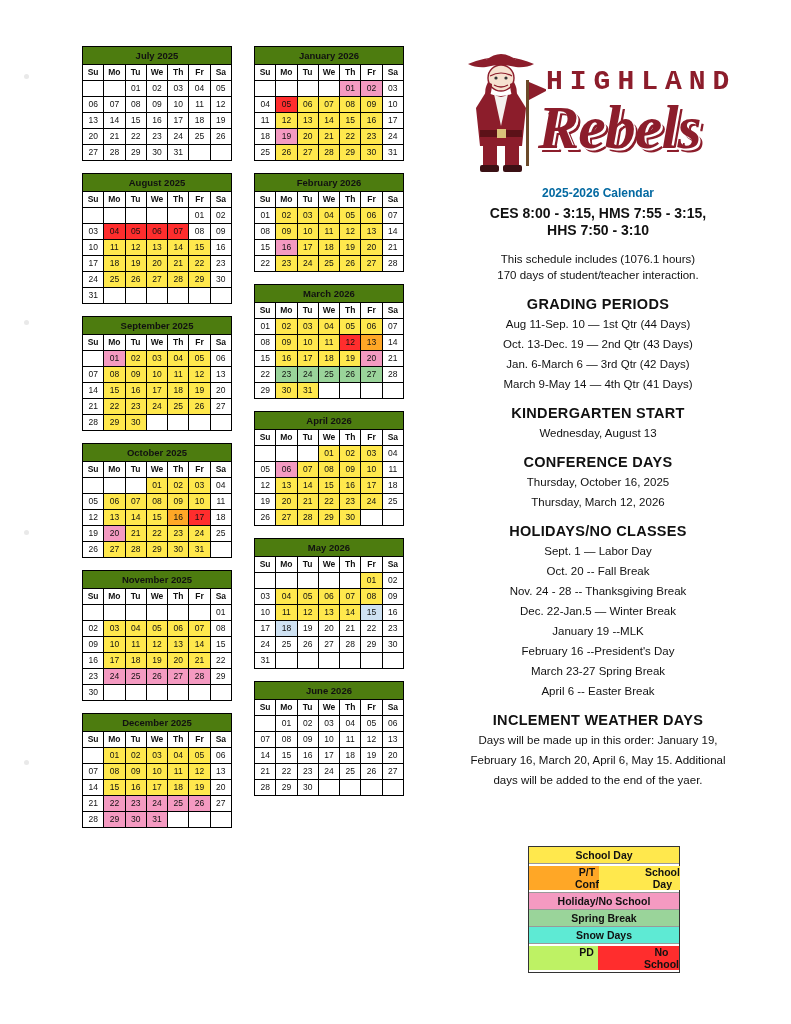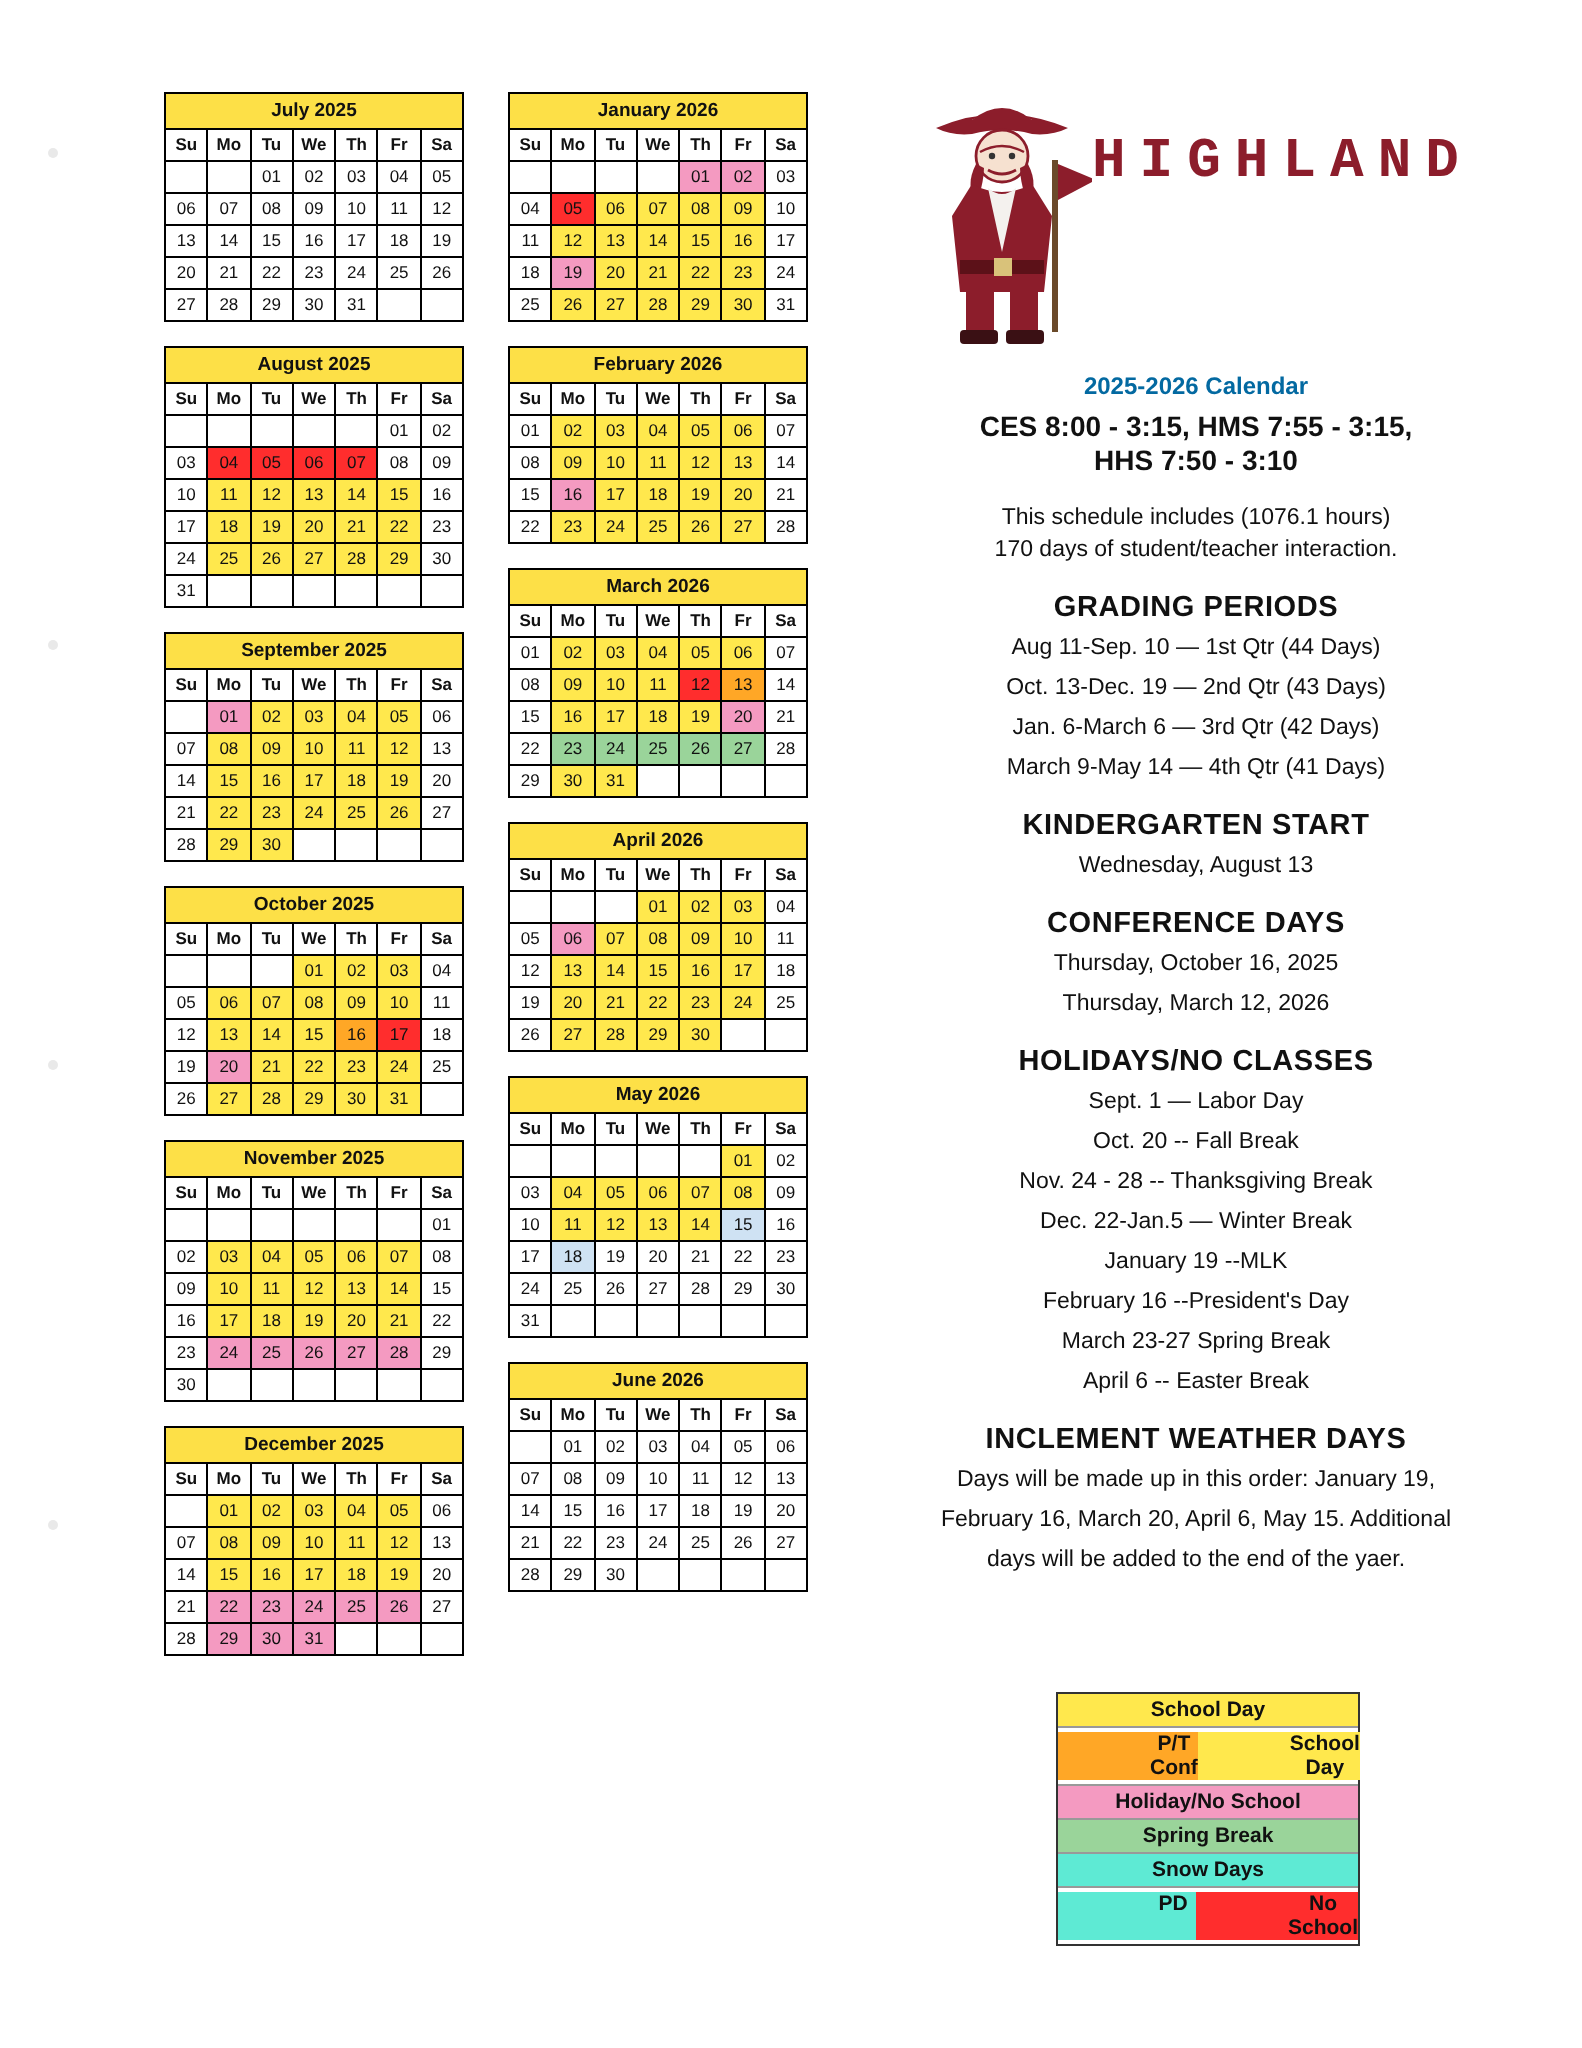--- a/index.html
+++ b/index.html
@@ -42,21 +42,21 @@
     padding:0;
     font-weight:normal;
     line-height:13px;
   }
   table.cal caption{
     border:1px solid #000;
     border-bottom:none;
     font-size:9.5px;
     font-weight:bold;
     padding:3px 0 3px 0;
-    background:#fde047;
+    background:#4d7c0f;
     caption-side:top;
   }
   table.cal th{font-weight:bold;font-size:8.5px;}
   td.blank-noborder{border:none;}
 
   
   .c-school{background:#ffe84d;}
   .c-ptconf{background:#ffa726;}
   .c-holiday{background:#f49ac1;}
   .c-spring{background:#9ad49a;}
@@ -936,20 +936,21 @@
 
         <rect x="27" y="112" width="14" height="24" fill="#8c1d2b"></rect>
         <rect x="49" y="112" width="14" height="24" fill="#8c1d2b"></rect>
         <rect x="24" y="131" width="19" height="7" rx="2" fill="#3a1014"></rect>
         <rect x="47" y="131" width="19" height="7" rx="2" fill="#3a1014"></rect>
 
         <rect x="70" y="46" width="3" height="86" fill="#6b4a2a"></rect>
         <path d="M73 48 L92 56 L73 66 Z" fill="#8c1d2b"></path>
       </svg>
       <div class="word-highland">HIGHLAND</div>
+      <div class="word-rebels">Rebels</div>
     </div>
 
     <div class="title">2025-2026 Calendar</div>
     <div class="subtitle">CES 8:00 - 3:15, HMS 7:55 - 3:15,</div>
     <div class="subtitle" style="margin-top:1px">HHS 7:50 - 3:10</div>
 
     <div class="para">
       <div>This schedule includes (1076.1 hours)</div>
       <div>170 days of student/teacher interaction.</div>
     </div>
@@ -984,17 +985,17 @@
   <div class="legend" id="legend">
       <div class="row" style="background: rgb(255, 232, 77);">School Day</div>
       <div class="row split">
         <span style="background: rgb(255, 167, 38);">P/T Conf</span>
         <span style="background: rgb(255, 232, 77);">School Day</span>
       </div>
       <div class="row" style="background: rgb(244, 154, 193);">Holiday/No School</div>
       <div class="row" style="background: rgb(154, 212, 154);">Spring Break</div>
       <div class="row" style="background: #5eead4;">Snow Days</div>
       <div class="row split">
-        <span style="background: #5eead4;">PD</span>
+        <span style="background: #bef264;">PD</span>
         <span style="background: rgb(255, 45, 45);">No School</span>
       </div>
     </div>
 </div>
 
 </body></html>

